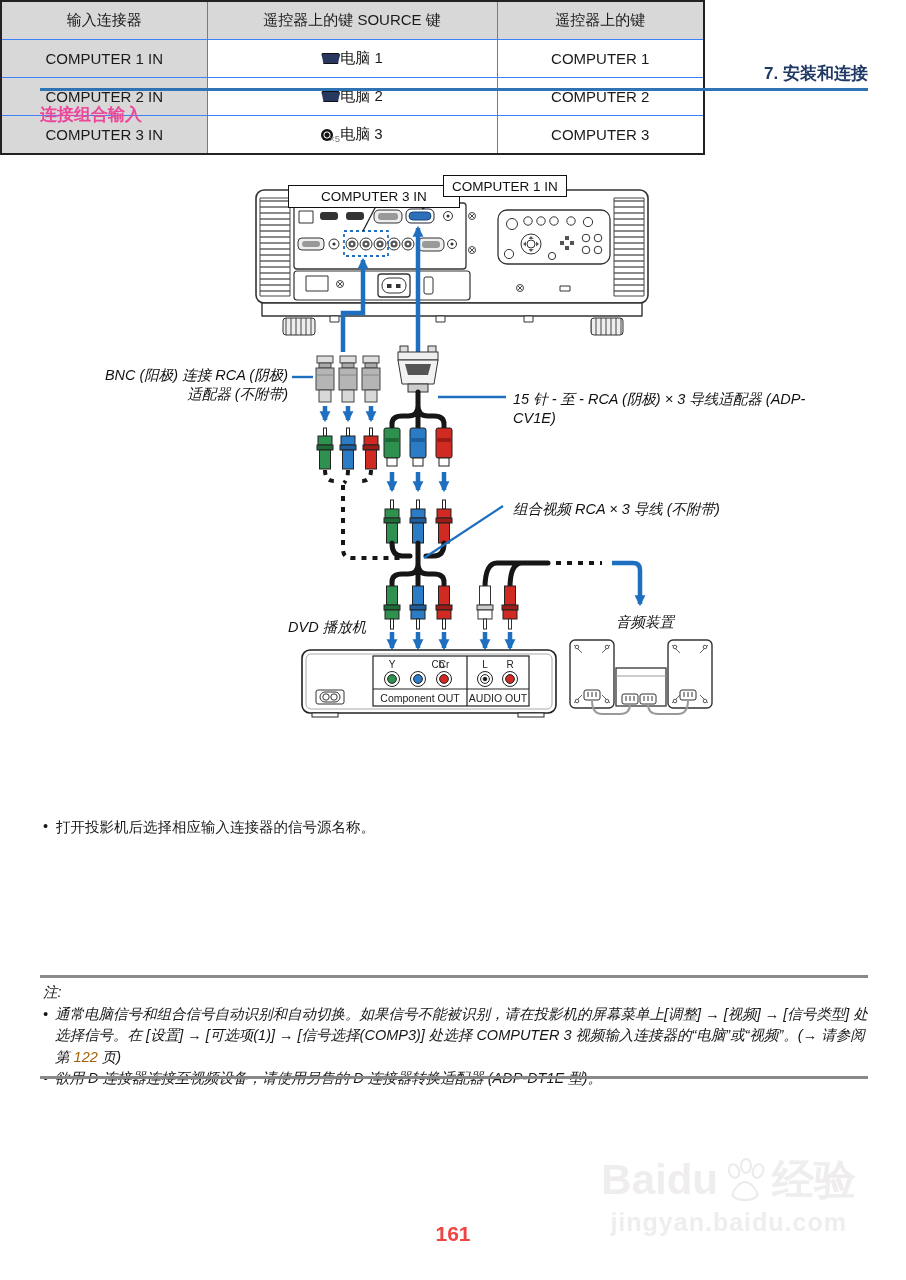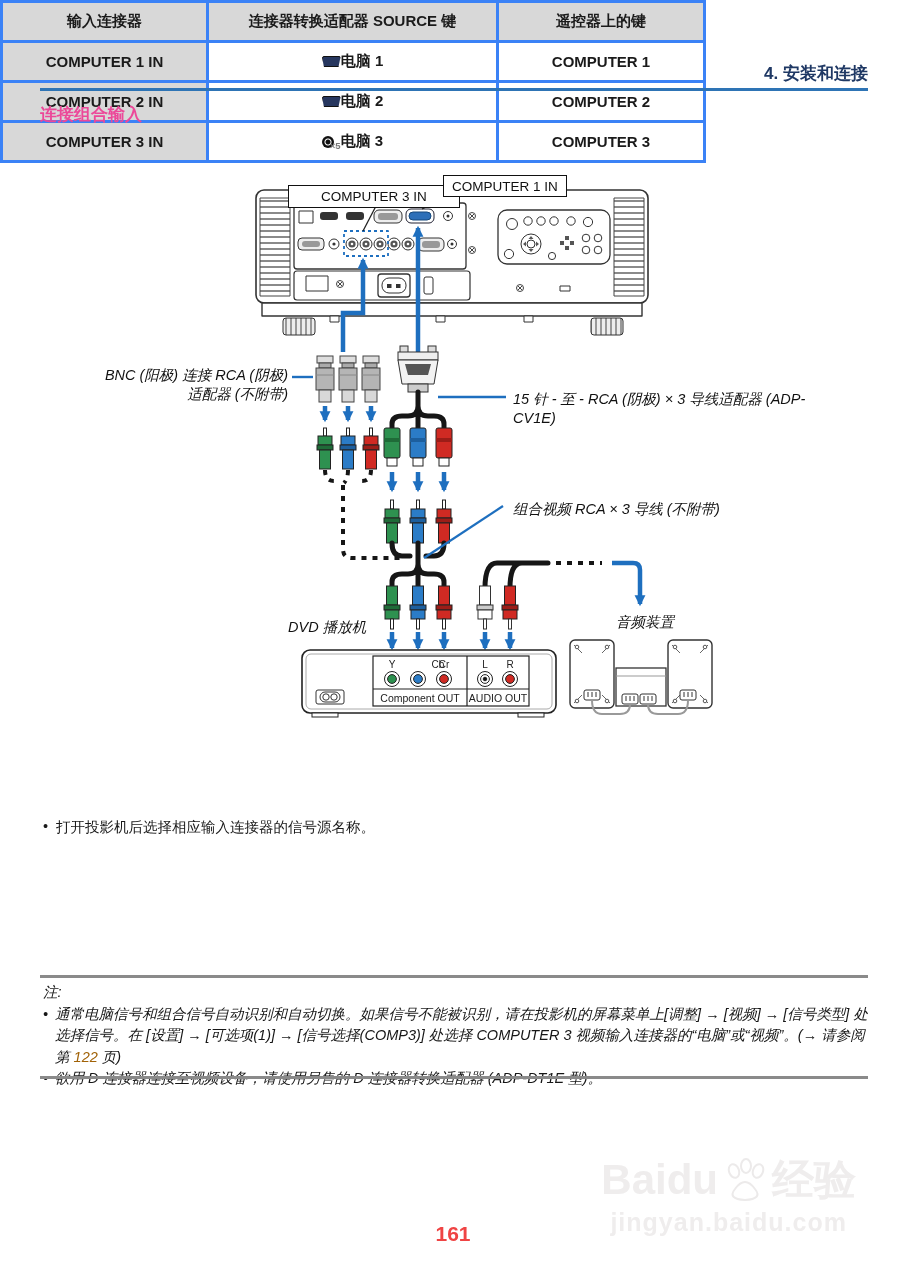--- a/index.html
+++ b/index.html
@@ -11,21 +11,21 @@
   .sec-title{top:103px;left:40px;font-size:17px;font-weight:bold;color:#ec4899;}
   .diagram-svg{top:0;left:0;}
   .port-label{border:1.5px solid #111;background:#fff;display:flex;align-items:center;justify-content:center;
               font-size:13.5px;color:#111;z-index:3;}
   .dlabel{font-size:14.5px;color:#111;font-style:italic;line-height:19px;z-index:3;}
   .dlabel.r{text-align:right;}
   .jack-label{font-size:10px;color:#222;transform:translateX(-50%);z-index:3;}
   .panel-label{font-size:10.5px;color:#222;transform:translateX(-50%);white-space:nowrap;z-index:3;}
   .intro{top:818px;left:43px;width:820px;font-size:14.5px;display:flex;gap:8px;}
   .ctable{top:854px;left:62px;border-collapse:collapse;table-layout:fixed;z-index:2;}
-  .ctable td,.ctable th{border:3px solid #3b82f6;height:27px;font-size:15px;font-weight:bold;
+  .ctable td,.ctable th{border:1px solid #3b82f6;height:27px;font-size:15px;font-weight:normal;
                         text-align:center;vertical-align:middle;padding:5px;}
   .ctable{border:2px solid #222;}
   .ctable .hd{background:#d8d8d8;}
   .ctable .c1{background:#d8d8d8;}
   .srcwrap{display:inline-flex;align-items:center;justify-content:center;gap:0;}
   .vga-ic{display:inline-block;width:17px;height:9px;background:#27375f;border:1px solid #111;
           border-radius:2px;clip-path:polygon(0 0,100% 0,88% 100%,12% 100%);}
   .bnc-ic{display:inline-block;width:12px;height:12px;border-radius:50%;
           background:radial-gradient(circle,#111 2px,#fff 3px,#111 4px,#111 6px);}
   .mult{font-size:9.5px;color:#777;align-self:flex-end;margin-left:-4px;}
@@ -37,21 +37,21 @@
   .wm{top:1152px;right:50px;text-align:center;color:#efeded;z-index:1;}
   .wm-l1{display:flex;align-items:center;justify-content:center;gap:4px;font-weight:bold;font-size:42px;}
   .wm-l2{font-weight:bold;font-size:25px;letter-spacing:1px;margin-top:0;}
   .wm svg{display:block;}
 </style>
 </head>
 <body>
 
 <div class="page">
 
-  <div class="abs hdr-title">4. 安装和连接</div>
+  <div class="abs hdr-title">7. 安装和连接</div>
   <div class="abs hdr-rule"></div>
   <div class="abs sec-title">连接组合输入</div>
 
   <svg class="abs diagram-svg" width="906" height="575" viewBox="0 160 906 575" style="top:160px">
     <defs>
       <marker id="ah" viewBox="0 0 12 12" refX="9" refY="6" markerWidth="13" markerHeight="13" orient="auto" markerUnits="userSpaceOnUse">
         <path d="M1,1 L11,6 L1,11 Z" fill="#1e6fbf"></path>
       </marker>
       <pattern id="vent" width="6" height="6" patternUnits="userSpaceOnUse">
         <rect width="6" height="6" fill="#fff"></rect>
@@ -456,21 +456,21 @@
 
   <table class="ctable">
     <colgroup>
         <col style="width:206px">
         <col style="width:290px">
         <col style="width:207px">
       </colgroup>
     <tbody>
         <tr>
       <th class="hd">输入连接器</th>
-      <th class="hd">连接器转换适配器 SOURCE 键</th>
+      <th class="hd">遥控器上的键 SOURCE 键</th>
       <th class="hd">遥控器上的键</th>
     </tr>
     <tr>
       <td class="c1">COMPUTER 1 IN</td>
       <td><span class="srcwrap">
               <span class="vga-ic"></span>
               <span>电脑 1</span>
             </span></td>
       <td>COMPUTER 1</td>
     </tr>

